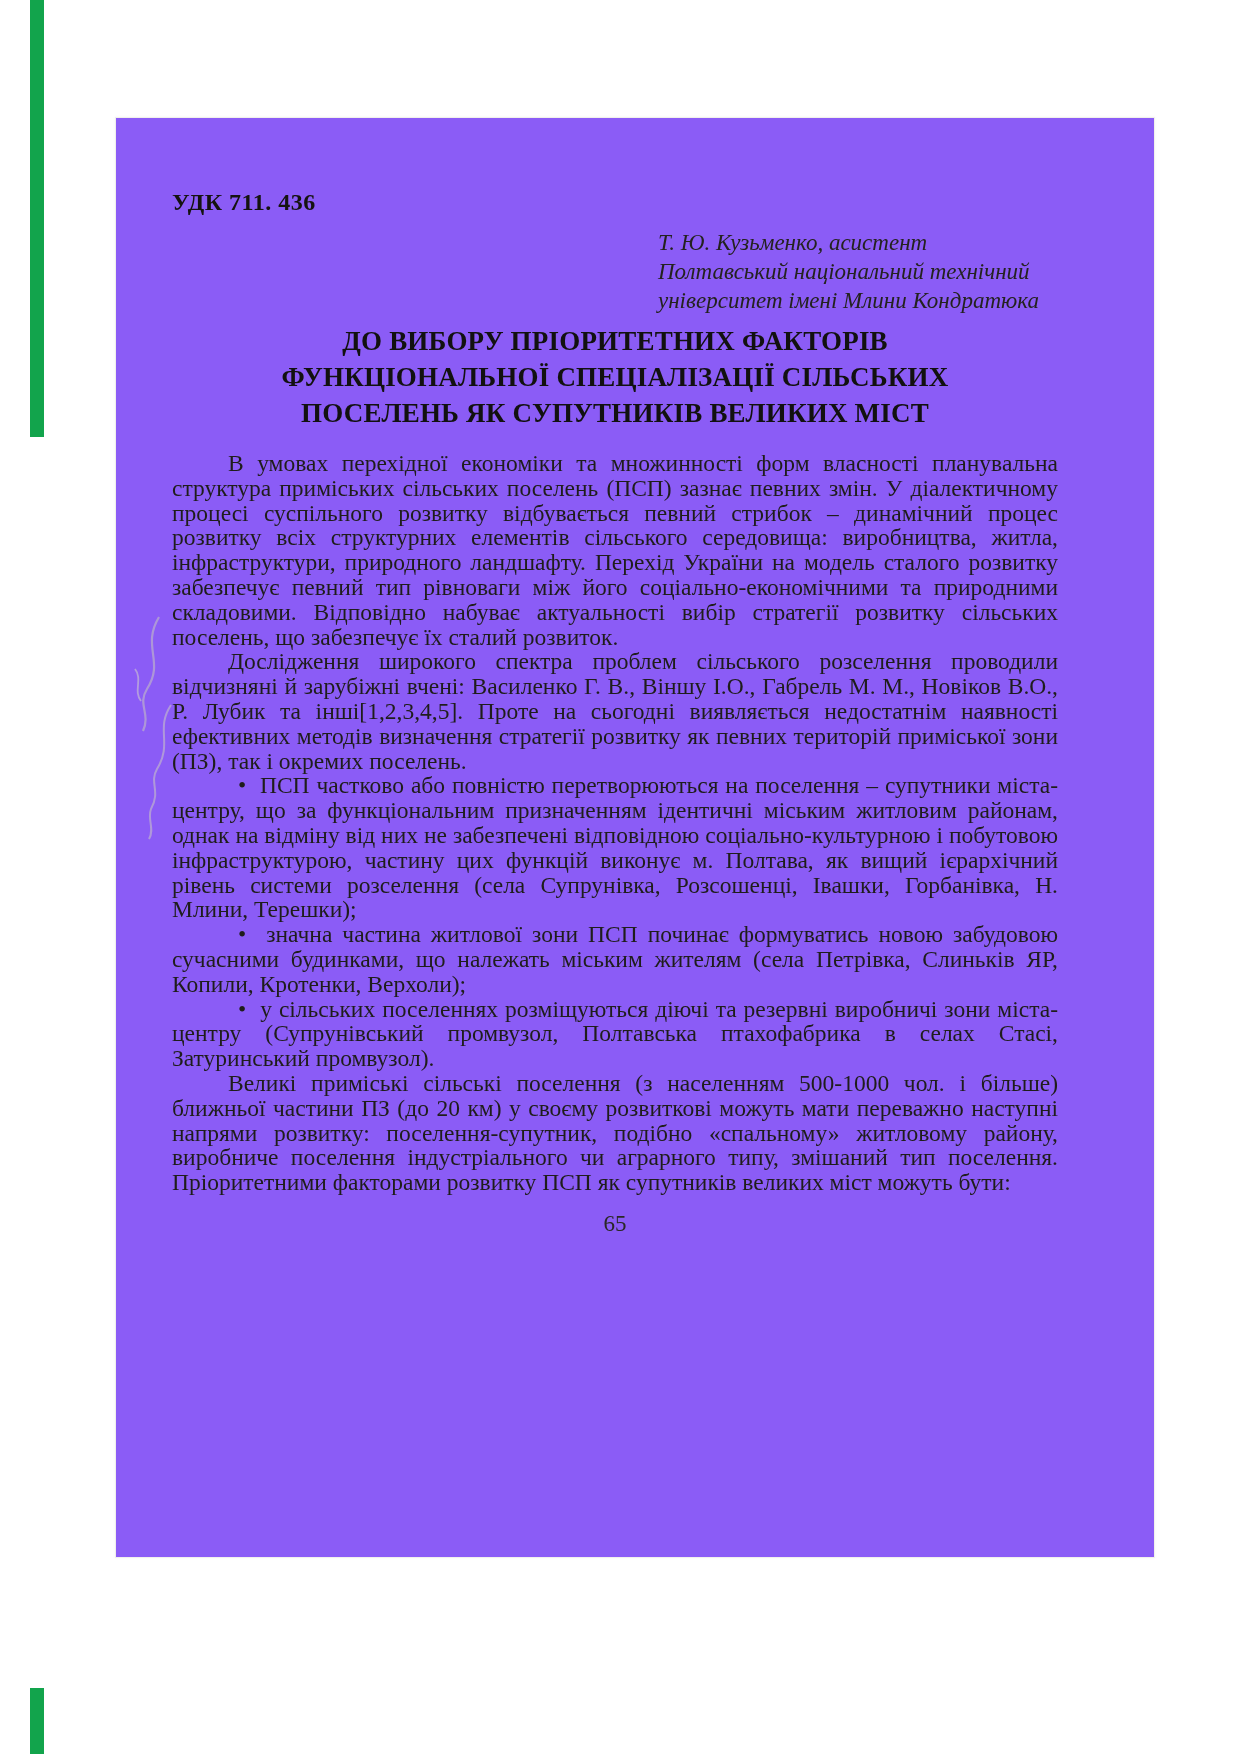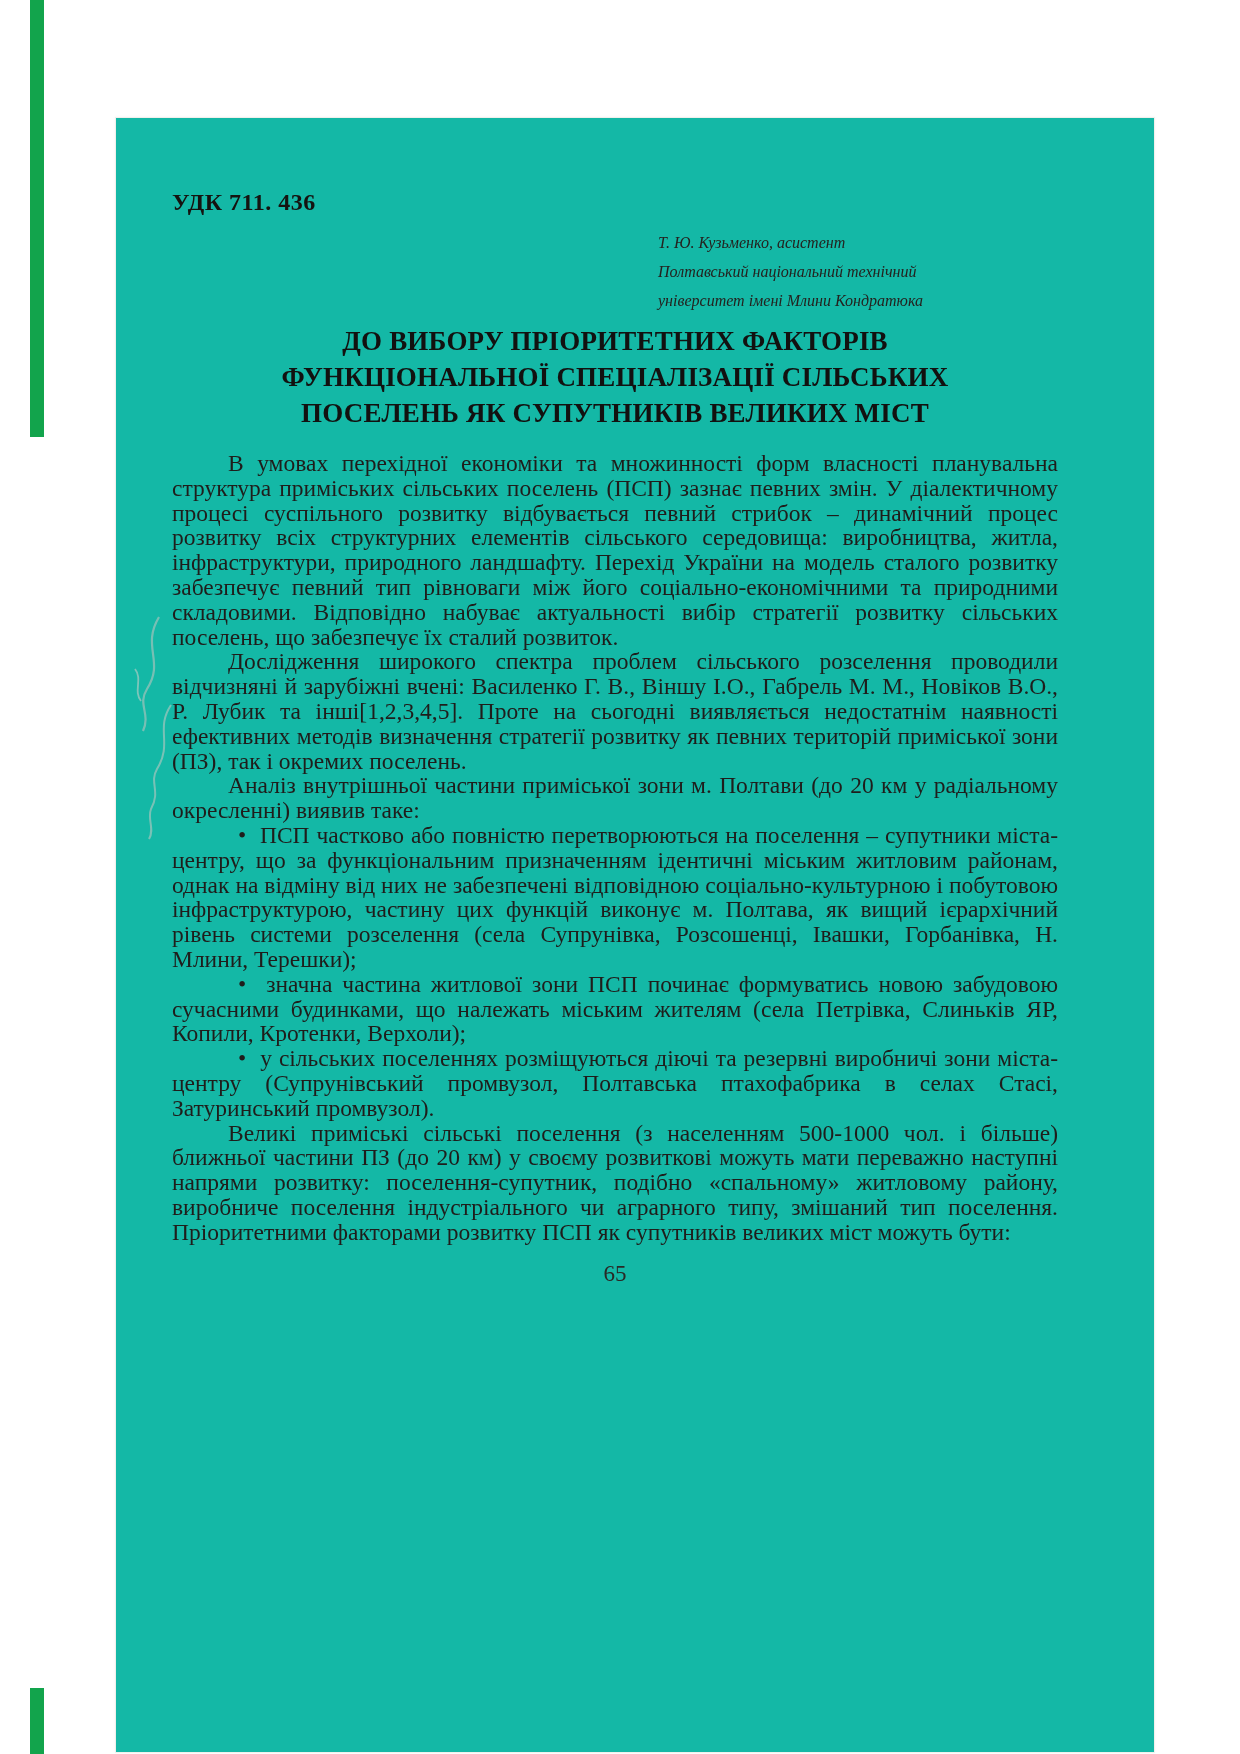--- a/index.html
+++ b/index.html
@@ -13,22 +13,22 @@
   .scan-strip{
     position:absolute;
     left:30px;width:14px;
     background:#12a44c;
   }
   .scan-strip.top{top:0;height:437px;}
   .scan-strip.bottom{top:1688px;height:66px;}
   .paper{
     position:absolute;
     left:115px;top:117px;
-    width:1040px;height:1636px;
-    background:#14b8a6;
+    width:1040px;height:1441px;
+    background:#8b5cf6;
     box-shadow:inset 0 0 0 1px #f1f0ec, 0 0 3px rgba(0,0,0,0.04);
   }
   .pencil-marks{
     position:absolute;
     left:6px;top:492px;
     opacity:.55;
   }
   .content{
     position:absolute;
     left:57px;   
@@ -40,21 +40,21 @@
     margin-top:72px;
     font-size:24px;
     font-weight:bold;
     color:#151310;
     letter-spacing:.5px;
   }
   .byline{
     margin-top:12px;
     margin-left:486px;
     font-style:italic;
-    font-size:16px;
+    font-size:23px;
     line-height:29px;
     color:#24221f;
   }
   .title{
     margin:8px 0 0 0;
     font-size:27px;
     line-height:36px;
     font-weight:bold;
     text-align:center;
     white-space:pre-line;
@@ -105,21 +105,20 @@
       <div>університет імені Млини Кондратюка</div>
     </div>
 
     <h1 class="title">ДО ВИБОРУ ПРІОРИТЕТНИХ ФАКТОРІВ
 ФУНКЦІОНАЛЬНОЇ СПЕЦІАЛІЗАЦІЇ СІЛЬСЬКИХ
 ПОСЕЛЕНЬ ЯК СУПУТНИКІВ ВЕЛИКИХ МІСТ</h1>
 
     <div class="bodytext">
       <p class="para">В умовах перехідної економіки та множинності форм власності планувальна структура приміських сільських поселень (ПСП) зазнає певних змін. У діалектичному процесі суспільного розвитку відбувається певний стрибок – динамічний процес розвитку всіх структурних елементів сільського середовища: виробництва, житла, інфраструктури, природного ландшафту. Перехід України на модель сталого розвитку забезпечує певний тип рівноваги між його соціально-економічними та природними складовими. Відповідно набуває актуальності вибір стратегії розвитку сільських поселень, що забезпечує їх сталий розвиток.</p>
       <p class="para">Дослідження широкого спектра проблем сільського розселення проводили відчизняні й зарубіжні вчені: Василенко Г. В., Віншу І.О., Габрель М. М., Новіков В.О., Р. Лубик та інші[1,2,3,4,5]. Проте на сьогодні виявляється недостатнім наявності ефективних методів визначення стратегії розвитку як певних територій приміської зони (ПЗ), так і окремих поселень.</p>
-      <p class="para">Аналіз внутрішньої частини приміської зони м. Полтави (до 20 км у радіальному окресленні) виявив таке:</p>
       <p class="para bullet">•&nbsp;&nbsp;ПСП частково або повністю перетворюються на поселення – супутники міста-центру, що за функціональним призначенням ідентичні міським житловим районам, однак на відміну від них не забезпечені відповідною соціально-культурною і побутовою інфраструктурою, частину цих функцій виконує м. Полтава, як вищий ієрархічний рівень системи розселення (села Супрунівка, Розсошенці, Івашки, Горбанівка, Н. Млини, Терешки);</p>
       <p class="para bullet">•&nbsp;&nbsp;значна частина житлової зони ПСП починає формуватись новою забудовою сучасними будинками, що належать міським жителям (села Петрівка, Слиньків ЯР, Копили, Кротенки, Верхоли);</p>
       <p class="para bullet">•&nbsp;&nbsp;у сільських поселеннях розміщуються діючі та резервні виробничі зони міста-центру (Супрунівський промвузол, Полтавська птахофабрика в селах Стасі, Затуринський промвузол).</p>
       <p class="para">Великі приміські сільські поселення (з населенням 500-1000 чол. і більше) ближньої частини ПЗ (до 20 км) у своєму розвиткові можуть мати переважно наступні напрями розвитку: поселення-супутник, подібно «спальному» житловому району, виробниче поселення індустріального чи аграрного типу, змішаний тип поселення. Пріоритетними факторами розвитку ПСП як супутників великих міст можуть бути:</p>
     </div>
 
     <div class="pagenum">65</div>
 
   </div>
 </div>

